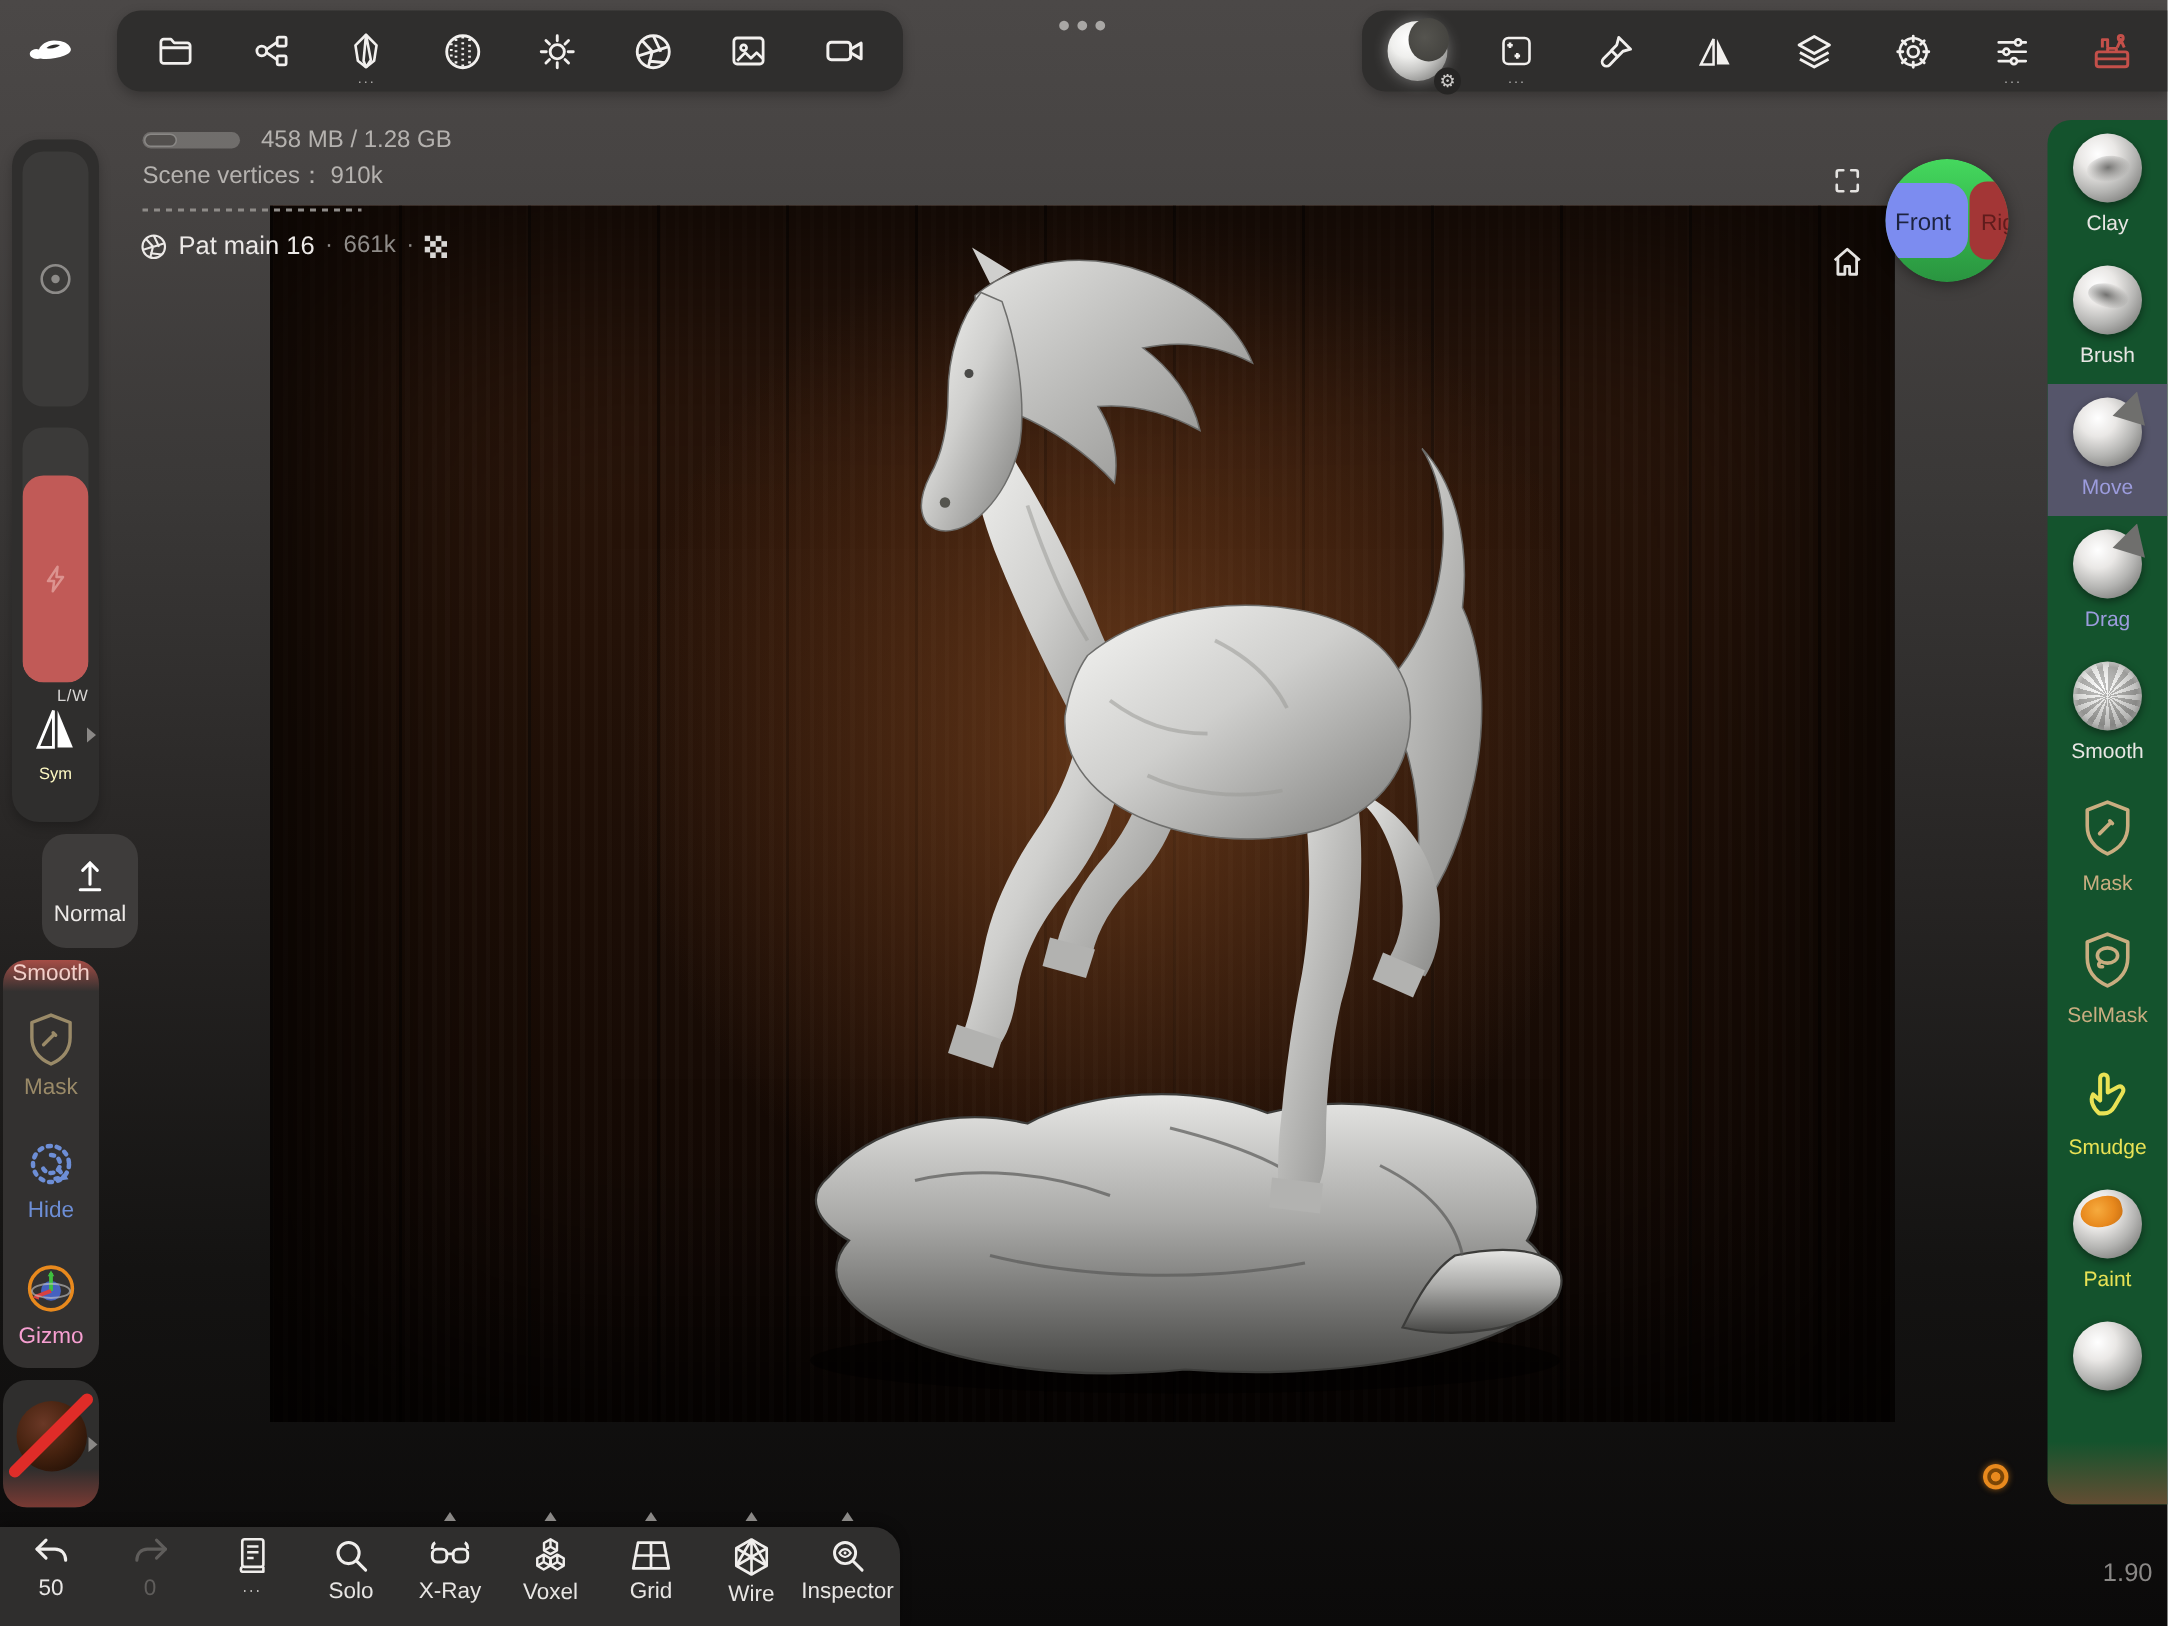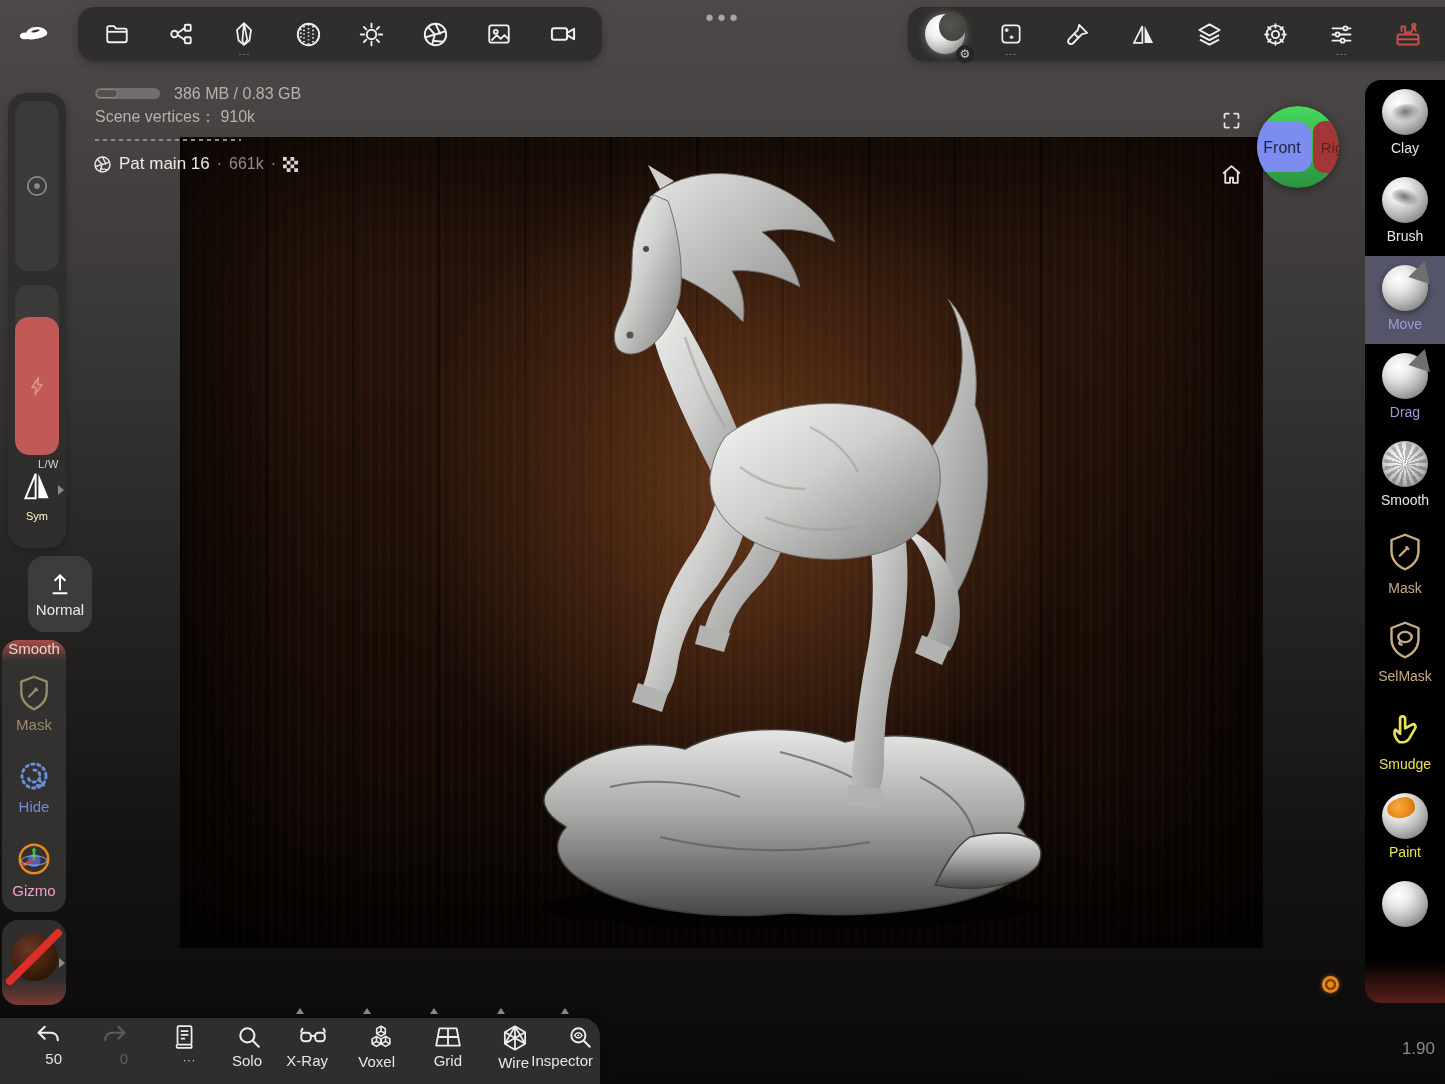--- a/index.html
+++ b/index.html
@@ -59,21 +59,21 @@
   .obj-name { color:#ece9e7; font-size:17px; }
   .obj-dim { color:#8f8c89; font-size:16px; }
 
   
   .icon-btn { color:#e4e2e0; }
 
   
   .nav-gizmo { left:1256px; top:105px; width:84px; height:84px; cursor:pointer; filter:drop-shadow(0 2px 5px rgba(0,0,0,.4)); }
 
   
-  .right-rail { left:1365px; top:80px; width:80px; height:923px; background:#000000; border-radius:16px 0 0 16px; overflow:hidden; }
+  .right-rail { left:1365px; top:80px; width:80px; height:923px; background:#14532d; border-radius:16px 0 0 16px; overflow:hidden; }
   .right-rail::after { content:""; position:absolute; left:0; bottom:0; width:100%; height:42px;
     background:linear-gradient(180deg, rgba(196,70,58,0), rgba(196,70,58,.45)); pointer-events:none; }
   .tool-item { width:80px; height:88px; display:flex; flex-direction:column; align-items:center; padding-top:9px; cursor:pointer; }
   .tool-item.selected { background:#55556a; }
   .tool-label { margin-top:5px; font-size:14px; color:#e8e6e4; }
   .lbl-blue    .tool-label { color:#9c9cdd; }
   .lbl-tan     .tool-label { color:#c9ad80; }
   .lbl-yellow  .tool-label { color:#e9e255; }
   .lbl-green   .tool-label { color:#84cb5e; }
 
@@ -133,21 +133,21 @@
     background:linear-gradient(180deg, rgba(196,70,58,0), rgba(196,70,58,.5)); }
   .nomat-sphere { position:absolute; left:9px; top:14px; width:47px; height:47px; border-radius:50%;
     background:radial-gradient(circle at 38% 32%, #6a3826 0%, #46220f 48%, #241106 85%, #160a04 100%); }
   .nomat-cross { position:absolute; left:-6px; top:33px; width:76px; height:8px; border-radius:4px; background:#e02c28;
     transform:rotate(-45deg); }
   .matball-caret { right:1px; top:38px; }
 
   
   .bar-bottom { left:0; top:1018px; width:600px; height:66px; background:#2f2e2d; border-radius:0 18px 0 0;
     box-shadow:0 -2px 8px rgba(0,0,0,.3); }
-  .bslot { position:absolute; top:6px; width:56px; height:58px; display:flex; flex-direction:column; align-items:flex-end; justify-content:flex-start; gap:3px; color:#f0eeec; cursor:pointer; }
+  .bslot { position:absolute; top:6px; width:56px; height:58px; display:flex; flex-direction:column; align-items:center; justify-content:flex-start; gap:3px; color:#f0eeec; cursor:pointer; }
   .bslot .blabel { font-size:15px; color:#e8e6e4; line-height:15px; }
   .bslot.dim { color:#5f5d5b; } .bslot.dim .blabel { color:#5f5d5b; }
   .caret-u { position:absolute; top:1008px; width:0; height:0; border-left:4px solid transparent; border-right:4px solid transparent; border-bottom:6px solid #8a8886; }
 
   .zoom-readout { left:1385px; top:1039px; width:50px; text-align:right; font-size:17px; color:#8a8886; }
   .orange-dot { left:1322px; top:976px; width:17px; height:17px; border-radius:50%; cursor:pointer;
     background:radial-gradient(circle, #e8891d 0 24%, #7a4506 28% 44%, #e8891d 50% 74%, rgba(232,137,29,.25) 78% 100%);
     box-shadow:0 0 4px rgba(232,137,29,.6); }
 </style>
 </head>
@@ -326,21 +326,21 @@
         <path d="M3 16.5h18M9.5 12.5v-2h5v2"></path>
         <path d="M6.5 10V5.5h3V10M15 10l2-4.5 2 4.5"></path>
         <circle cx="17" cy="4.5" r="1.4"></circle>
       </svg>
   </div>
 </div>
 
 <div class="abs mem-pill">
   <div class="mem-pill-fill"></div>
 </div>
-<div class="abs status-text mem-text">386 MB / 0.83 GB</div>
+<div class="abs status-text mem-text">458 MB / 1.28 GB</div>
 <div class="abs status-text verts-text">
   <span>Scene vertices：</span>
   <span>910k</span>
 </div>
 <div class="abs dashed-sep"></div>
 <div class="abs obj-row">
   <svg width="19" height="19" viewBox="0 0 24 24" fill="none" stroke="#ece9e7" stroke-width="1.8">
       <circle cx="12" cy="12" r="9.5"></circle>
       <path d="M12 2.5l4.5 9.5M21 9l-9.8 3.2M19 18.5l-10-1M9 21.2l2.5-9.7M3.2 14.5l8.5-2.7M5.5 5.5l6 6.5"></path>
     </svg>

